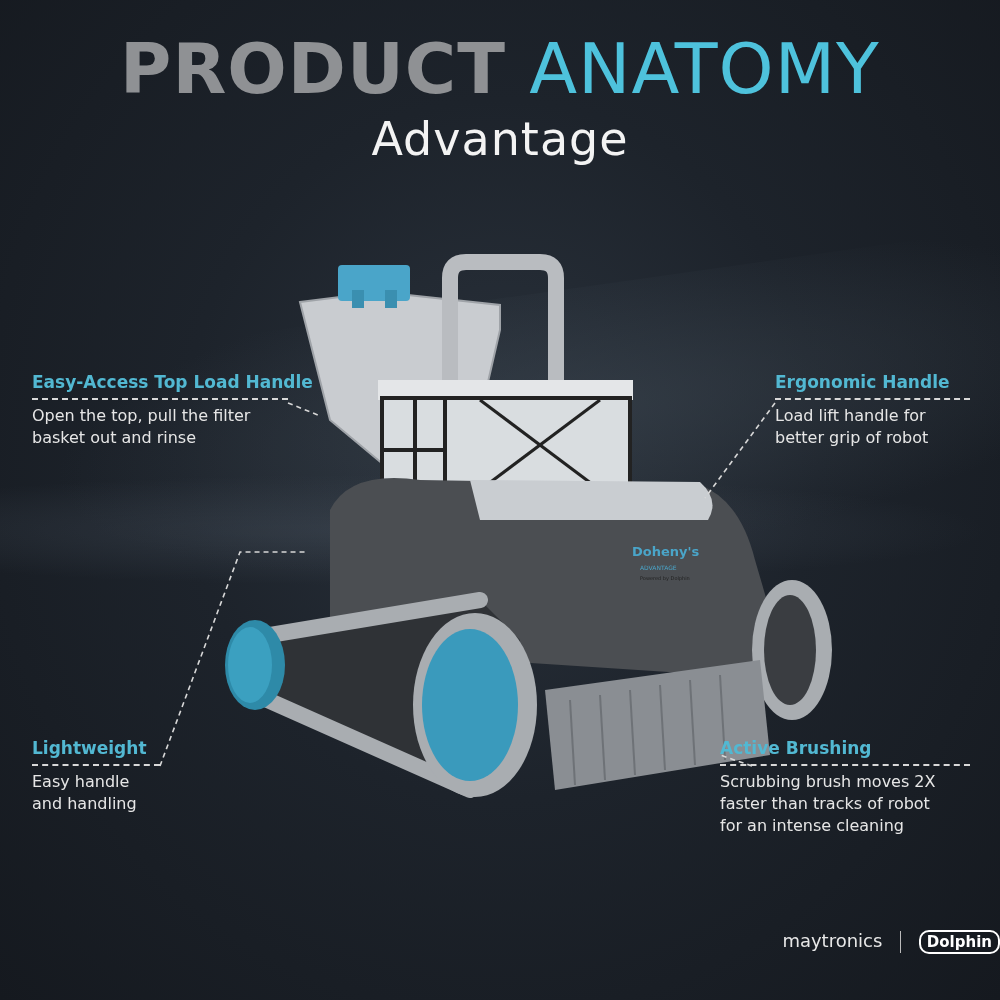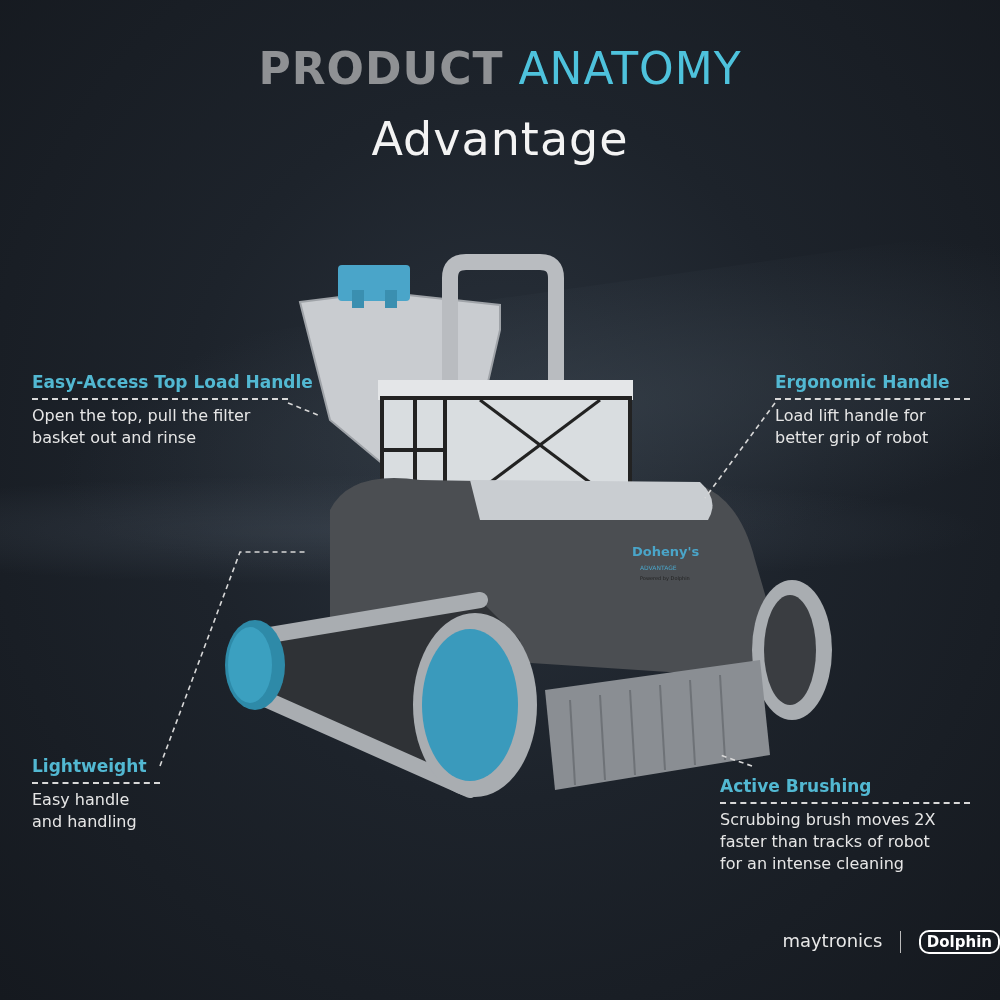--- a/index.html
+++ b/index.html
@@ -12,21 +12,21 @@
     position:absolute; left:-40px; top:300px; width:1080px; height:300px;
     background: radial-gradient(ellipse at 60% 40%, rgba(60,70,80,0.55) 0%, rgba(25,30,38,0) 60%);
     transform: rotate(-8deg);
   }
   .wave2 {
     position:absolute; left:-60px; top:470px; width:1100px; height:120px;
     background: radial-gradient(ellipse at 40% 50%, rgba(70,80,92,0.45) 0%, rgba(25,30,38,0) 65%);
   }
   .title {
     position:absolute; top:32px; left:0; width:1000px; text-align:center;
-    font-size:44px; letter-spacing:1px; line-height:74px;
+    font-size:70px; letter-spacing:1px; line-height:74px;
   }
   .title .t1 { color:#8f9194; font-weight:bold; }
   .title .t2 { color:#4ec2dc; font-weight:normal; }
   .subtitle {
     position:absolute; top:112px; left:0; width:1000px; text-align:center;
     color:#f3f3f3; font-size:46px; font-weight:normal; letter-spacing:1px;
   }
   .callout { position:absolute; }
   .callout .head { color:#52b8d2; font-weight:bold; font-size:17px; white-space:nowrap; }
   .callout .rule { border-top:2px dashed #d8d8d8; margin-top:6px; height:0; }
@@ -126,30 +126,30 @@
 
 <div class="callout right" style="left:775px; top:372px; width:195px;">
   <div class="head">Ergonomic Handle</div>
   <div class="rule"></div>
   <div class="desc">
     <div>Load lift handle for</div>
     <div>better grip of robot</div>
   </div>
 </div>
 
-<div class="callout left" style="left:32px; top:738px; width:128px;margin-top:18px;">
+<div class="callout left" style="left:32px; top:738px; width:128px;">
   <div class="head">Lightweight</div>
   <div class="rule"></div>
   <div class="desc">
     <div>Easy handle</div>
     <div>and handling</div>
   </div>
 </div>
 
-<div class="callout right" style="left:720px; top:776px; width:250px;">
+<div class="callout right" style="left:720px; top:738px; width:250px;">
   <div class="head">Active Brushing</div>
   <div class="rule"></div>
   <div class="desc">
     <div>Scrubbing brush moves 2X</div>
     <div>faster than tracks of robot</div>
     <div>for an intense cleaning</div>
   </div>
 </div>
 
 <div class="footer">

